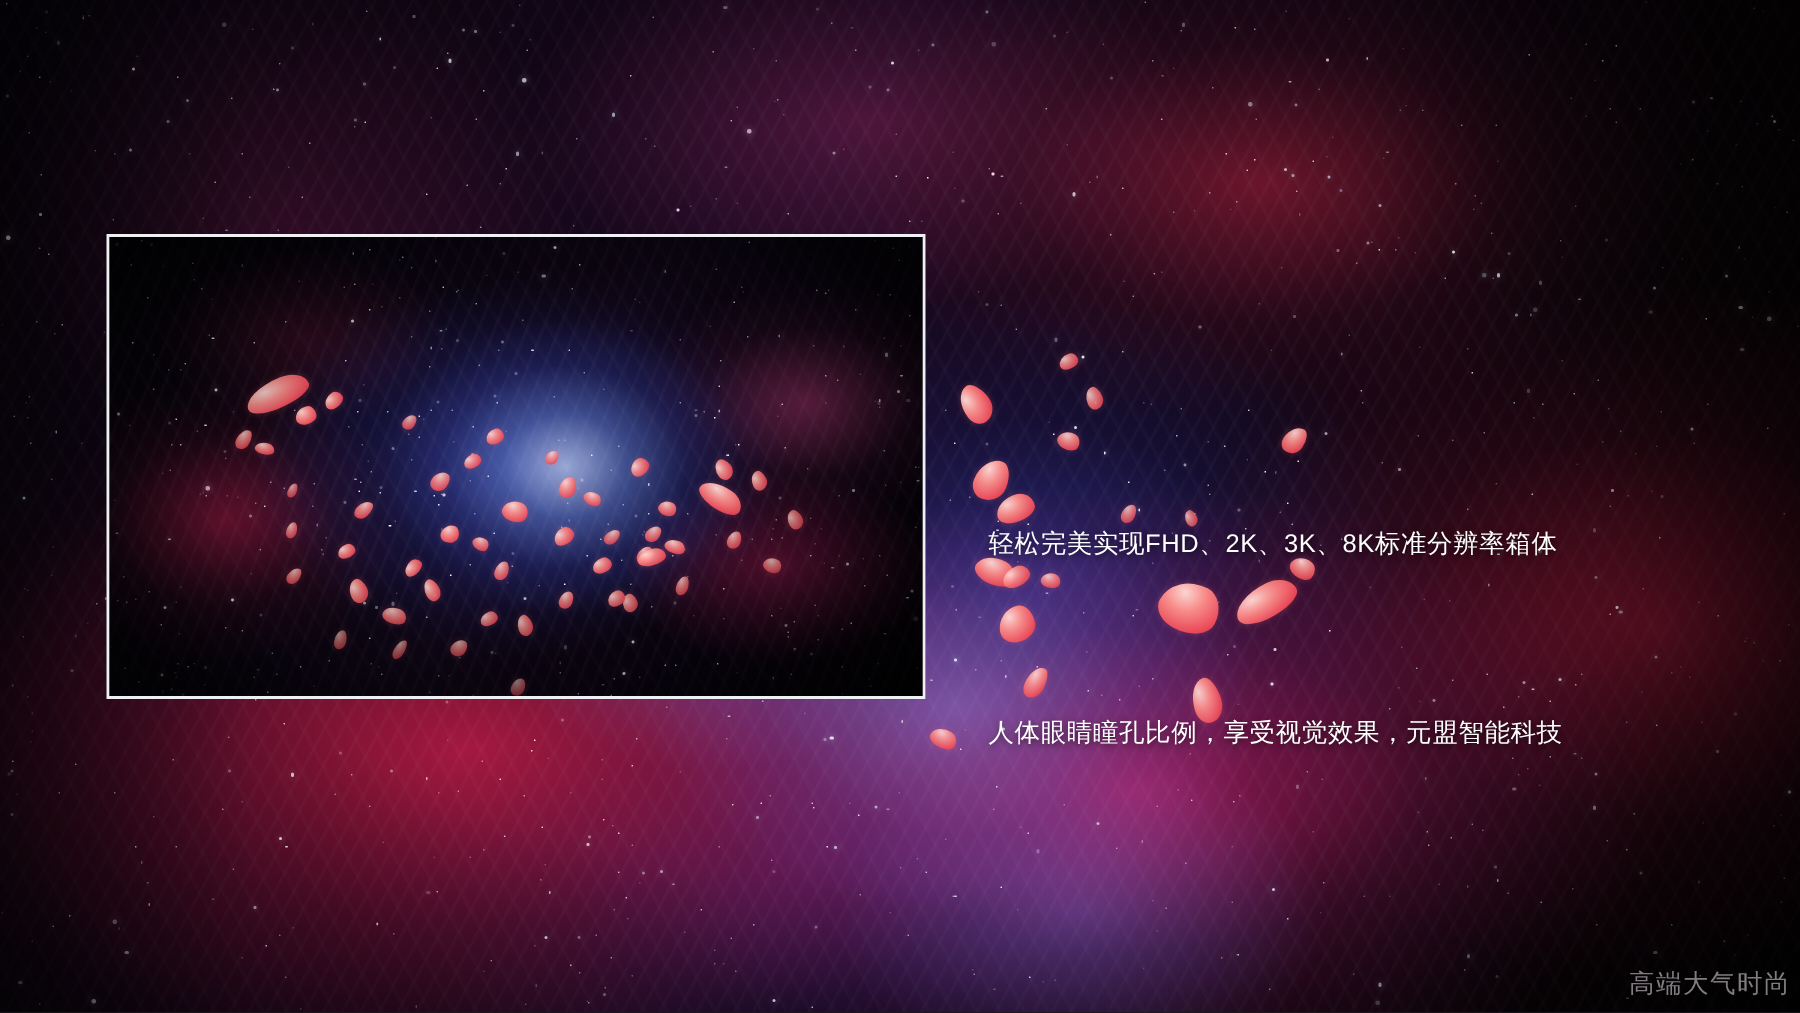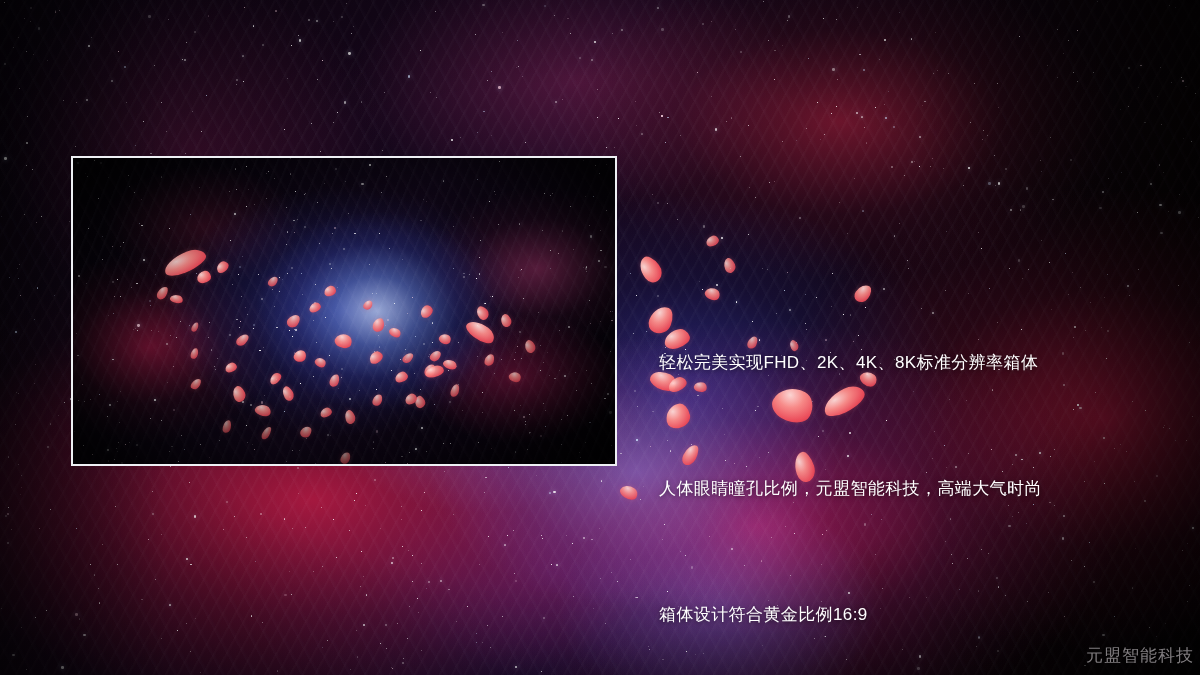--- a/index.html
+++ b/index.html
@@ -1514,20 +1514,19 @@
       <div class="petal" style="left: 822px; top: 390px; width: 44px; height: 22px; transform: rotate(-26deg); opacity: 0.97;"></div>
       <div class="petal" style="left: 860px; top: 372px; width: 17px; height: 14px; transform: rotate(40deg); opacity: 0.9;"></div>
       <div class="petal" style="left: 795px; top: 452px; width: 19px; height: 30px; transform: rotate(-18deg); opacity: 0.94;"></div>
       <div class="petal" style="left: 748px; top: 336px; width: 9px; height: 13px; transform: rotate(22deg); opacity: 0.82;"></div>
       <div class="petal" style="left: 790px; top: 340px; width: 8px; height: 11px; transform: rotate(-30deg); opacity: 0.8;"></div>
       <div class="petal" style="left: 620px; top: 486px; width: 18px; height: 13px; transform: rotate(32deg); opacity: 0.9;"></div>
       <div class="petal" style="left: 706px; top: 236px; width: 13px; height: 10px; transform: rotate(-18deg); opacity: 0.85;"></div>
     </div>
 
   <div id="body-text">
-    <span class="body-line">轻松完美实现FHD、2K、4K、8K标准分辨率箱体</span>
-    <span class="body-line">人体眼睛瞳孔比例，元盟智能科技，高端大气时尚</span>
-    <span class="body-line">箱体设计符合黄金比例16:9</span>
+    <span class="body-line">轻松完美实现FHD、2K、3K、8K标准分辨率箱体</span>
+    <span class="body-line">人体眼睛瞳孔比例，享受视觉效果，元盟智能科技</span>
   </div>
 
-  <div id="watermark">元盟智能科技</div>
+  <div id="watermark">高端大气时尚</div>
 
 </div>
 
 </body></html>

